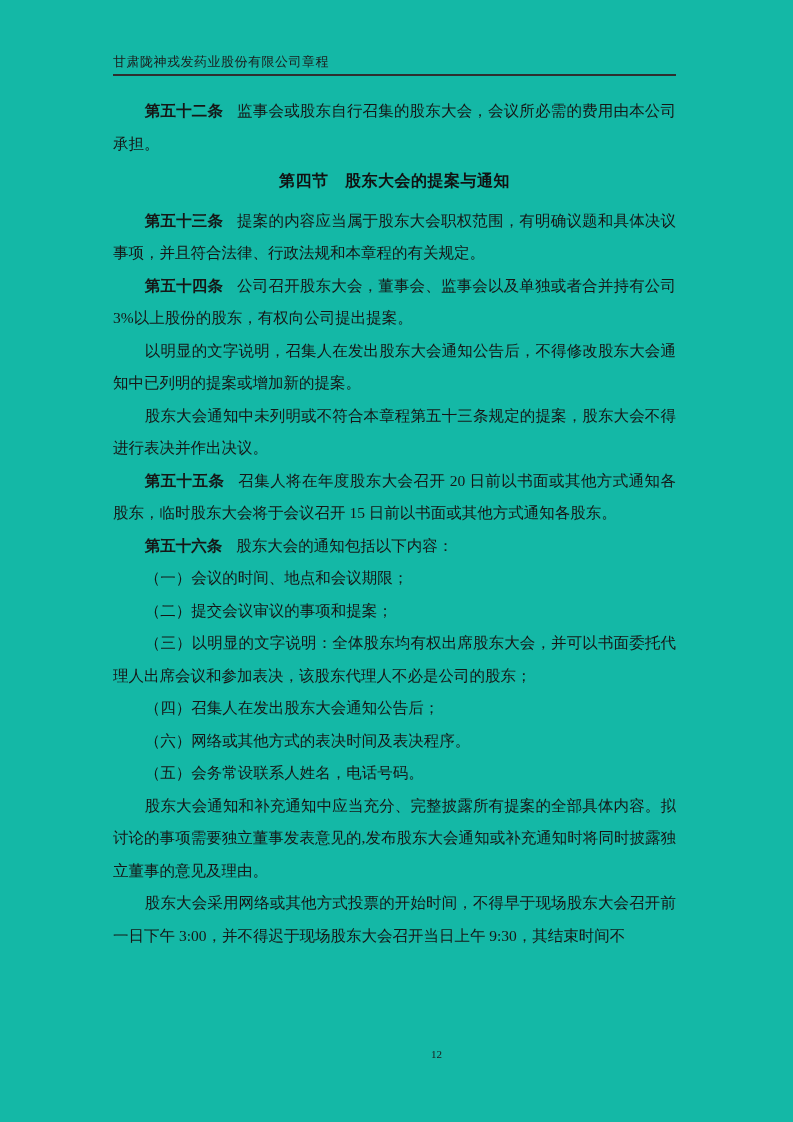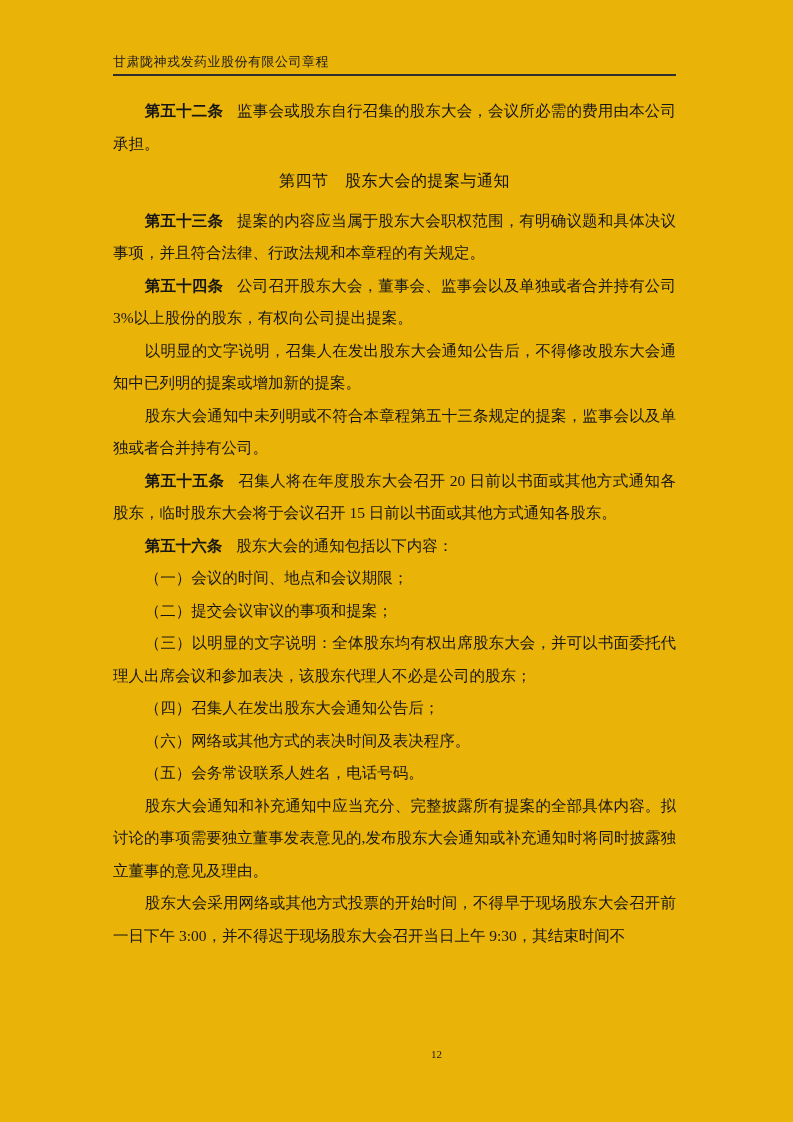--- a/index.html
+++ b/index.html
@@ -5,21 +5,21 @@
   html, body {
     margin: 0;
     padding: 0;
     background: #ffffff;
   }
   .page {
     position: relative;
     width: 793px;
     height: 1122px;
     margin: 0 auto;
-    background: #eab308;
+    background: #14b8a6;
     overflow: hidden;
     font-family: "Liberation Serif", "DejaVu Serif", serif;
     color: #161616;
   }
   .header {
     position: absolute;
     left: 113px;
     top: 0;
     width: 563px;
     padding-top: 53px;
@@ -44,21 +44,21 @@
   }
   .article-num {
     font-weight: 700;
     font-family: Liberation Serif, serif;
     margin-right: 0.9em;
   }
   .section-heading {
     margin: 5px 0 7px;
     text-align: center;
     text-indent: 0;
-    font-weight: 400;
+    font-weight: 700;
     font-size: 16px;
     letter-spacing: 0.5px;
     font-family: "Liberation Sans", "DejaVu Sans", sans-serif;
     color: #111111;
   }
   .footer {
     position: absolute;
     left: 0;
     bottom: 62px;
     width: 100%;
@@ -75,21 +75,21 @@
   <div class="header">
     <span class="header-title">甘肃陇神戎发药业股份有限公司章程</span>
   </div>
 
   <div class="content" id="doc-content">
       <p class="para"><b class="article-num">第五十二条</b><span>监事会或股东自行召集的股东大会，会议所必需的费用由本公司承担。</span></p>
       <p class="section-heading">第四节　股东大会的提案与通知</p>
       <p class="para"><b class="article-num">第五十三条</b><span>提案的内容应当属于股东大会职权范围，有明确议题和具体决议事项，并且符合法律、行政法规和本章程的有关规定。</span></p>
       <p class="para"><b class="article-num">第五十四条</b><span>公司召开股东大会，董事会、监事会以及单独或者合并持有公司 3%以上股份的股东，有权向公司提出提案。</span></p>
       <p class="para">以明显的文字说明，召集人在发出股东大会通知公告后，不得修改股东大会通知中已列明的提案或增加新的提案。</p>
-      <p class="para">股东大会通知中未列明或不符合本章程第五十三条规定的提案，监事会以及单独或者合并持有公司。</p>
+      <p class="para">股东大会通知中未列明或不符合本章程第五十三条规定的提案，股东大会不得进行表决并作出决议。</p>
       <p class="para"><b class="article-num">第五十五条</b><span>召集人将在年度股东大会召开 20 日前以书面或其他方式通知各股东，临时股东大会将于会议召开 15 日前以书面或其他方式通知各股东。</span></p>
       <p class="para"><b class="article-num">第五十六条</b><span>股东大会的通知包括以下内容：</span></p>
       <p class="para">（一）会议的时间、地点和会议期限；</p>
       <p class="para">（二）提交会议审议的事项和提案；</p>
       <p class="para">（三）以明显的文字说明：全体股东均有权出席股东大会，并可以书面委托代理人出席会议和参加表决，该股东代理人不必是公司的股东；</p>
       <p class="para">（四）召集人在发出股东大会通知公告后；</p>
       <p class="para">（六）网络或其他方式的表决时间及表决程序。</p>
       <p class="para">（五）会务常设联系人姓名，电话号码。</p>
       <p class="para">股东大会通知和补充通知中应当充分、完整披露所有提案的全部具体内容。拟讨论的事项需要独立董事发表意见的,发布股东大会通知或补充通知时将同时披露独立董事的意见及理由。</p>
       <p class="para">股东大会采用网络或其他方式投票的开始时间，不得早于现场股东大会召开前一日下午 3:00，并不得迟于现场股东大会召开当日上午 9:30，其结束时间不</p>

